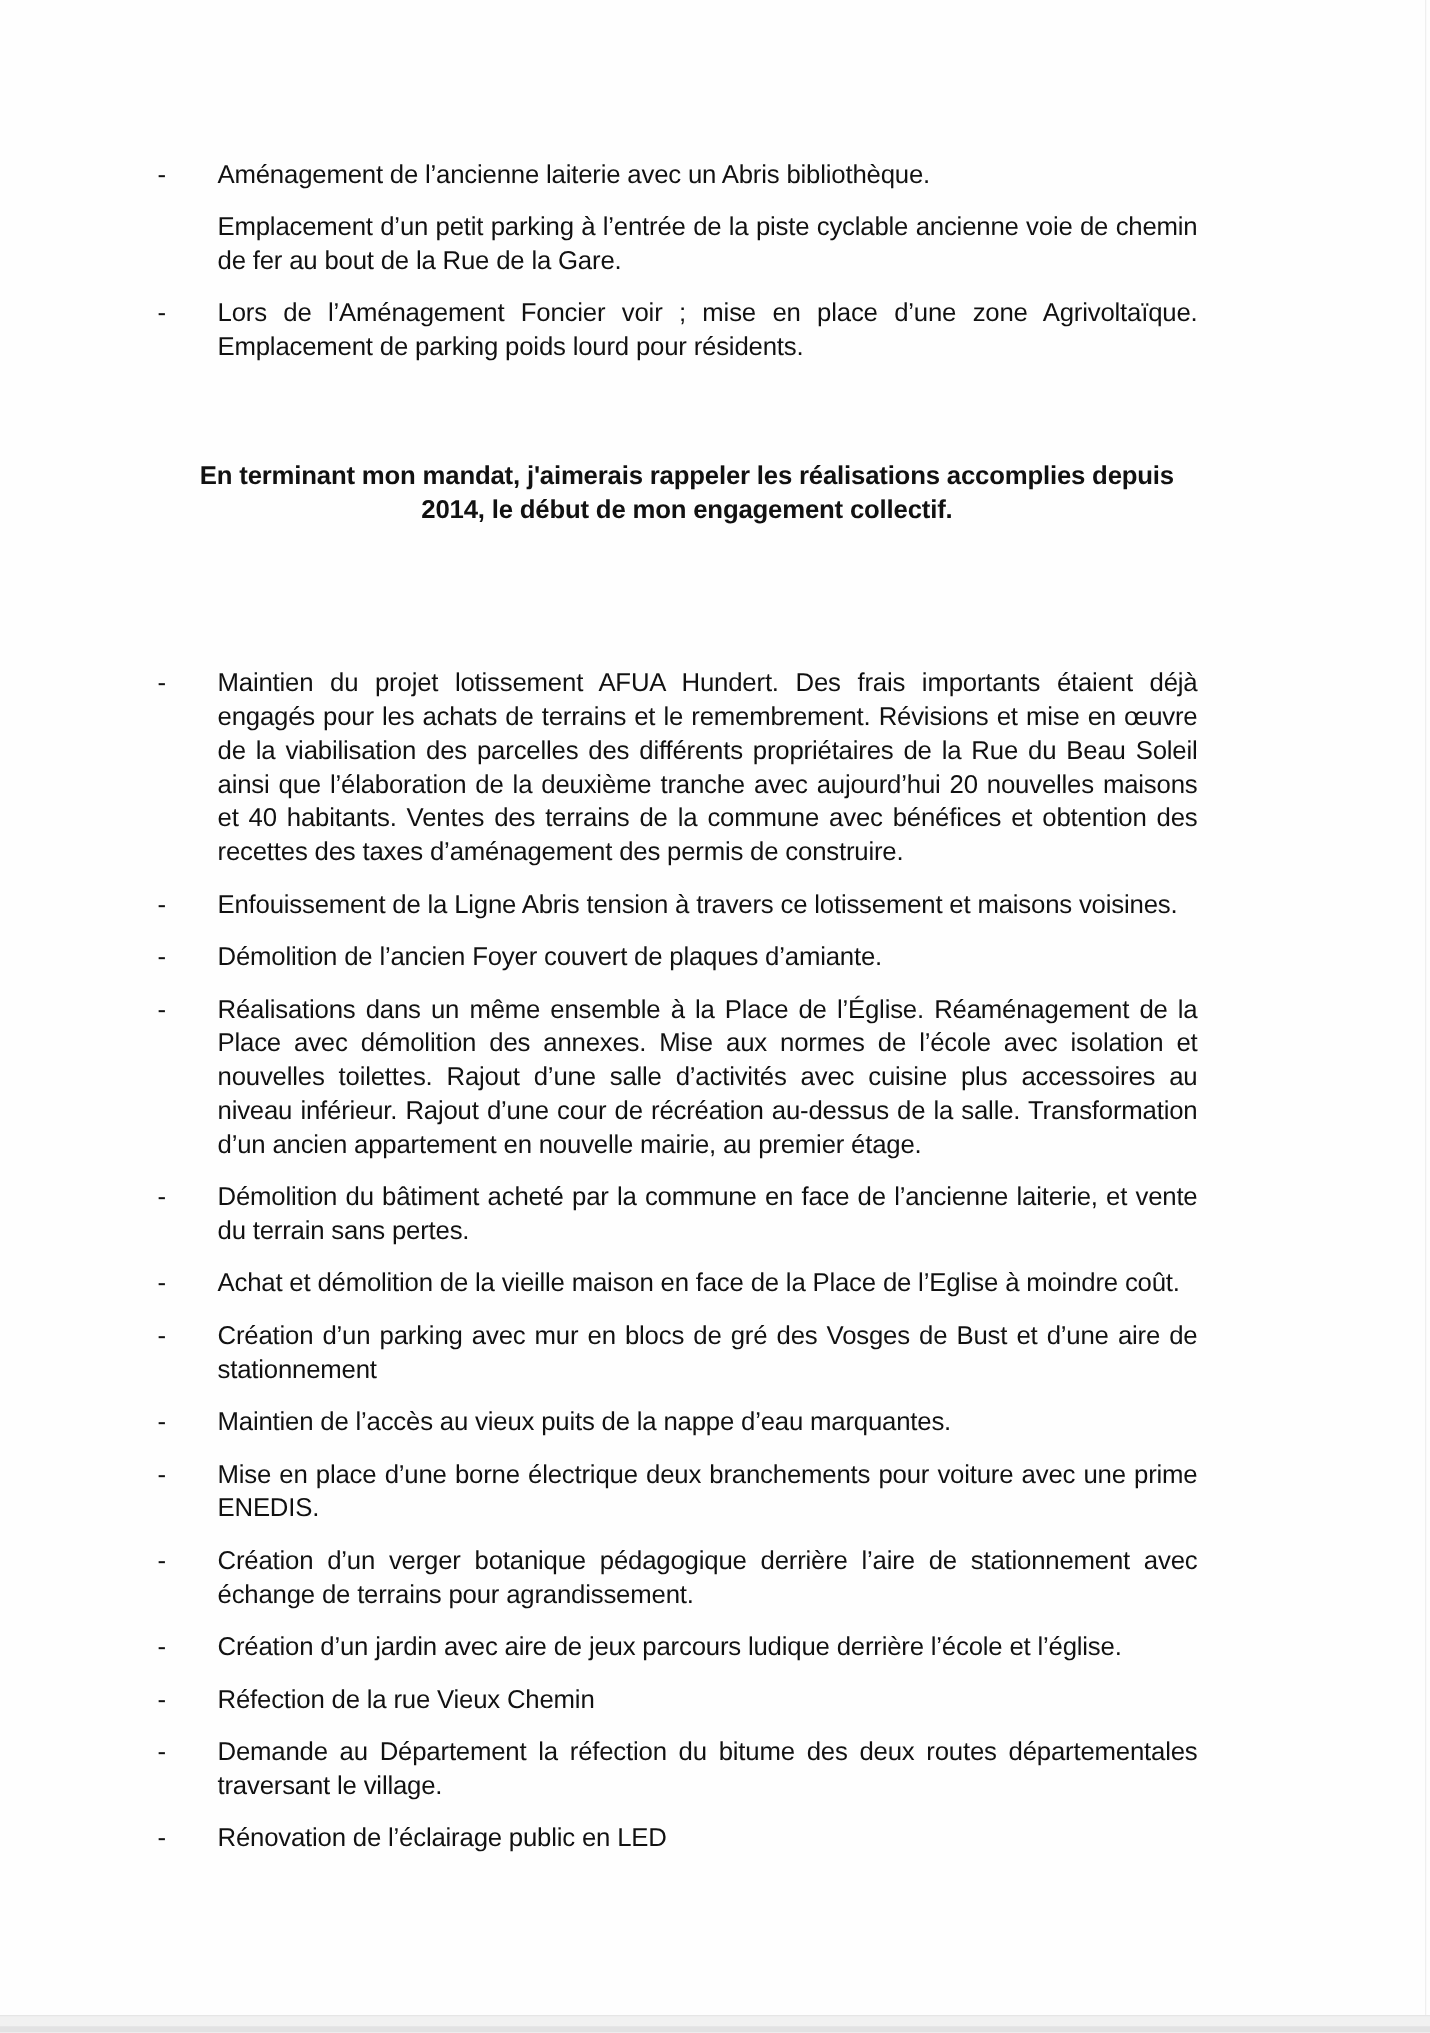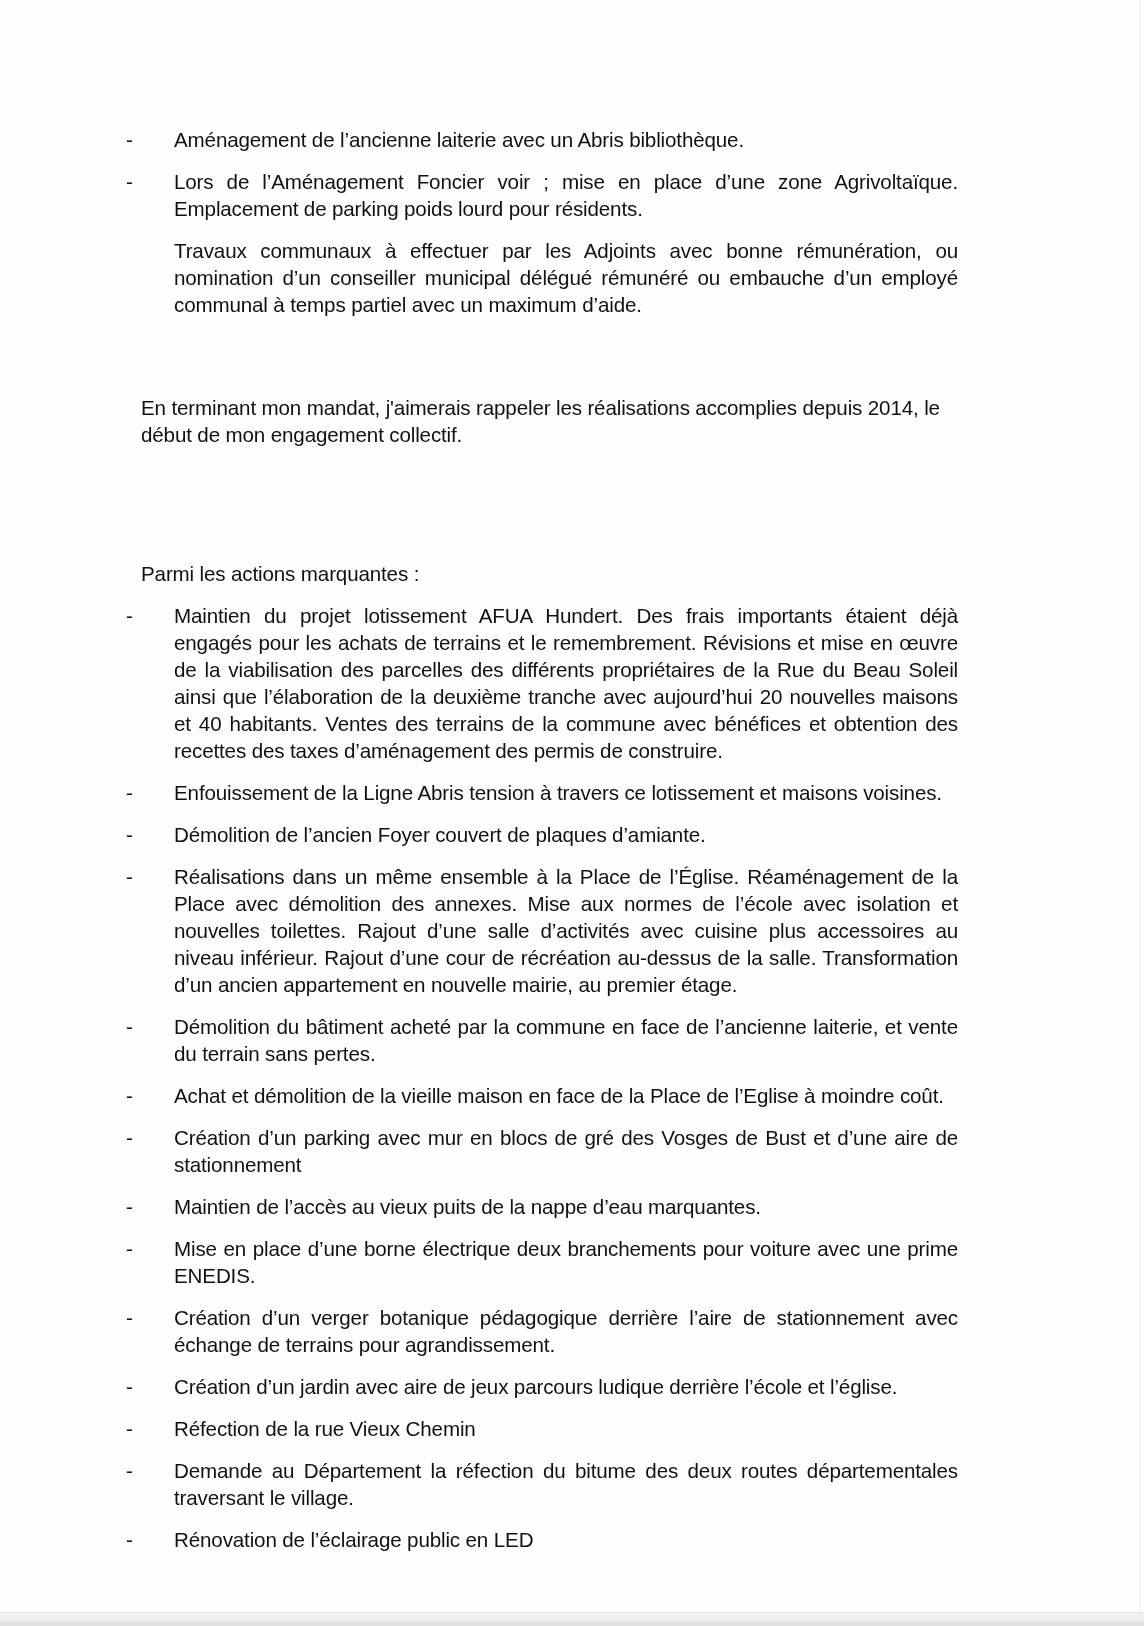--- a/index.html
+++ b/index.html
@@ -16,57 +16,56 @@
     background: #f1f1f1; border-top: 1px solid #e6e6e6;
   }
   .bottom-band .inner { position: absolute; left: 0; right: 0; top: 8px; height: 6px; background: #e2e2e3; }
   .content {
     position: absolute; left: 126px; top: 111px; width: 847px;
     font-size: 20.6px; line-height: 27px; letter-spacing: -0.15px;
   }
   .item { position: relative; padding-left: 33px; text-align: justify; }
   .item .dash { position: absolute; left: 0; top: 0; }
   .item.last-left { text-align: left; }
-  .para { text-align: left; }
+  .para { text-align: center; font-weight: bold; }
   .gap-lg { height: 46px; }
   .gap-md { height: 37px; }
   .gap-sm { height: 45px; }
   p { margin: 15px; }
 </style>
 </head>
 <body>
 
 <div class="page">
   <div class="content">
 
     <div>
       <div class="item">
         <span class="dash">-</span>
         <p>Aménagement de l’ancienne laiterie avec un Abris bibliothèque.</p>
       </div>
       <div class="item">
+        <span class="dash"></span>
+        <p>Emplacement d’un petit parking à l’entrée de la piste cyclable ancienne voie de chemin de fer au bout de la Rue de la Gare.</p>
+      </div>
+      <div class="item">
         <span class="dash">-</span>
         <p>Lors de l’Aménagement Foncier voir ; mise en place d’une zone Agrivoltaïque. Emplacement de parking poids lourd pour résidents.</p>
-      </div>
-      <div class="item">
-        <span class="dash"></span>
-        <p>Travaux communaux à effectuer par les Adjoints avec bonne rémunération, ou nomination d’un conseiller municipal délégué rémunéré ou embauche d’un employé communal à temps partiel avec un maximum d’aide.</p>
       </div>
     </div>
 
     <div class="gap-lg"></div>
 
     <p class="para">En terminant mon mandat, j'aimerais rappeler les réalisations accomplies depuis 2014, le début de mon engagement collectif.</p>
 
     <div class="gap-md"></div>
 
 
     <div class="gap-sm"></div>
 
-    <p class="para">Parmi les actions marquantes :</p>
 
     <div style="margin-top:7px;">
       <div class="item">
         <span class="dash">-</span>
         <p>Maintien du projet lotissement AFUA Hundert. Des frais importants étaient déjà engagés pour les achats de terrains et le remembrement. Révisions et mise en œuvre de la viabilisation des parcelles des différents propriétaires de la Rue du Beau Soleil ainsi que l’élaboration de la deuxième tranche avec aujourd’hui 20 nouvelles maisons et 40 habitants. Ventes des terrains de la commune avec bénéfices et obtention des recettes des taxes d’aménagement des permis de construire.</p>
       </div>
       <div class="item">
         <span class="dash">-</span>
         <p>Enfouissement de la Ligne Abris tension à travers ce lotissement et maisons voisines.</p>
       </div>

